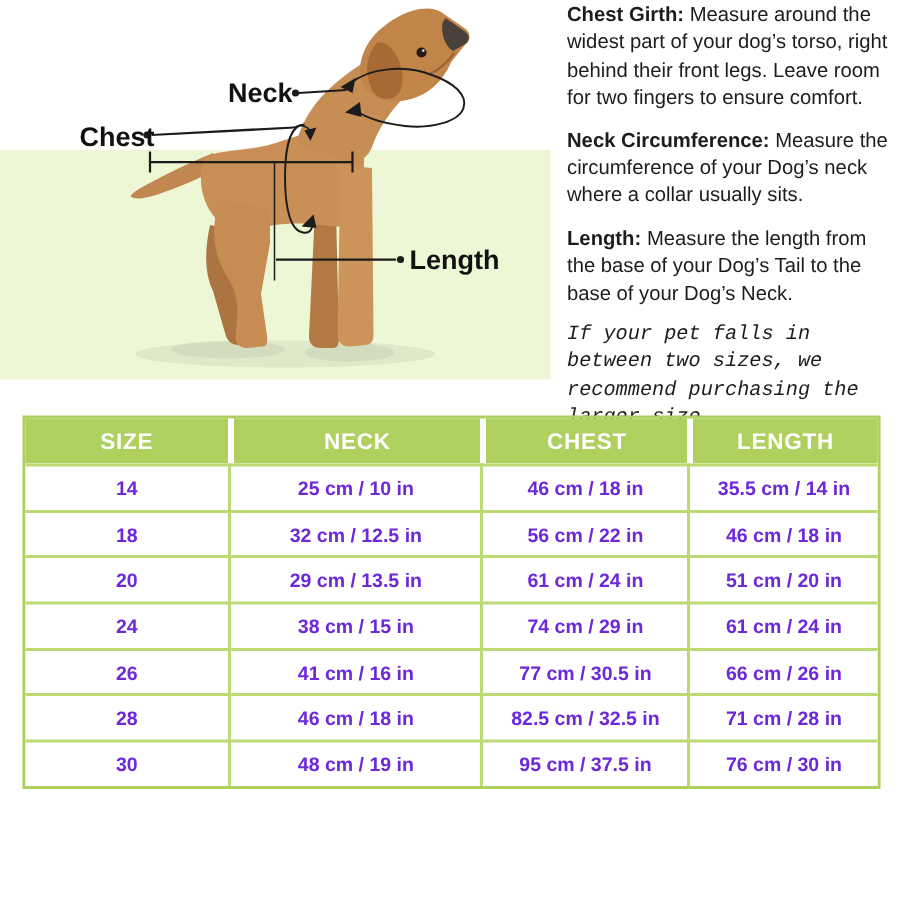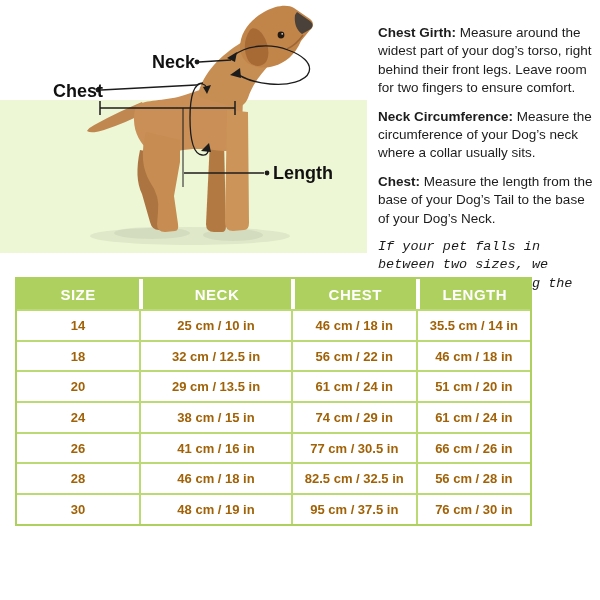--- a/index.html
+++ b/index.html
@@ -17,47 +17,47 @@
   .dog-scene svg{position:absolute;left:0;top:0;}
   .diagram-label{
     position:absolute;font-weight:700;font-size:18px;color:#111;line-height:1;
   }
   .label-neck{left:152px;top:53px;}
   .label-chest{left:53px;top:82px;}
   .label-length{left:273px;top:164px;}
 
   
   .instructions{
-    position:absolute;left:378px;top:24px;width:217px;
+    position:absolute;left:378px;top:1px;width:217px;
     font-size:13.5px;line-height:18.4px;color:#1c1c1c;
   }
   .instructions p{margin:0 0 10px 0;}
   .instructions p.last{margin-bottom:0;font-family:Liberation Mono, monospace;}
   .instructions strong{font-weight:700;}
   .note{font-style:italic;}
 
   
   .size-table{
-    position:absolute;left:15px;top:277px;width:517px;
+    position:absolute;left:15px;top:277px;width:572px;
     border-collapse:separate;border-spacing:0;
     border:2px solid #aed05f;
     table-layout:fixed;
   }
   .size-table col.c-size{width:23.8%;}
   .size-table col.c-neck{width:29.6%;}
   .size-table col.c-chest{width:24.3%;}
   .size-table col.c-length{width:22.3%;}
   .size-table th{
     background:#aed05f;color:#ffffff;
     font-size:15px;font-weight:700;letter-spacing:.5px;
     height:30px;text-align:center;padding:0;
   }
   .size-table th + th{border-left:4px solid #ffffff;}
   .size-table td{
-    background:#ffffff;color:#a16207;
+    background:#ffffff;color:#6d28d9;
     font-size:13px;font-weight:700;text-align:center;
     height:28.7px;padding:0;
     border-top:2px solid #bcda74;
   }
   .size-table td + td{border-left:2px solid #bcda74;}
 </style>
 </head>
 <body>
 
 <div class="dog-scene">
@@ -120,21 +120,21 @@
   </svg>
 
   <div class="diagram-label label-neck">Neck</div>
   <div class="diagram-label label-chest">Chest</div>
   <div class="diagram-label label-length">Length</div>
 </div>
 
 <div class="instructions">
   <p><strong>Chest Girth:</strong><span> Measure around the widest part of your dog’s torso, right behind their front legs. Leave room for two fingers to ensure comfort.</span></p>
   <p><strong>Neck Circumference:</strong><span> Measure the circumference of your Dog’s neck where a collar usually sits.</span></p>
-  <p><strong>Chest:</strong><span> Measure the length from the base of your Dog’s Tail to the base of your Dog’s Neck.</span></p>
+  <p><strong>Length:</strong><span> Measure the length from the base of your Dog’s Tail to the base of your Dog’s Neck.</span></p>
   <p class="note last">If your pet falls in between two sizes, we recommend purchasing the larger size.</p>
 </div>
 
 <table class="size-table">
   <colgroup>
       <col class="c-size">
       <col class="c-neck">
       <col class="c-chest">
       <col class="c-length">
     </colgroup>
@@ -174,21 +174,21 @@
     <tr>
       <td>26</td>
       <td>41 cm / 16 in</td>
       <td>77 cm / 30.5 in</td>
       <td>66 cm / 26 in</td>
     </tr>
     <tr>
       <td>28</td>
       <td>46 cm / 18 in</td>
       <td>82.5 cm / 32.5 in</td>
-      <td>56 cm / 28 in</td>
+      <td>71 cm / 28 in</td>
     </tr>
     <tr>
       <td>30</td>
       <td>48 cm / 19 in</td>
       <td>95 cm / 37.5 in</td>
       <td>76 cm / 30 in</td>
     </tr>
   </tbody>
 </table>
 

